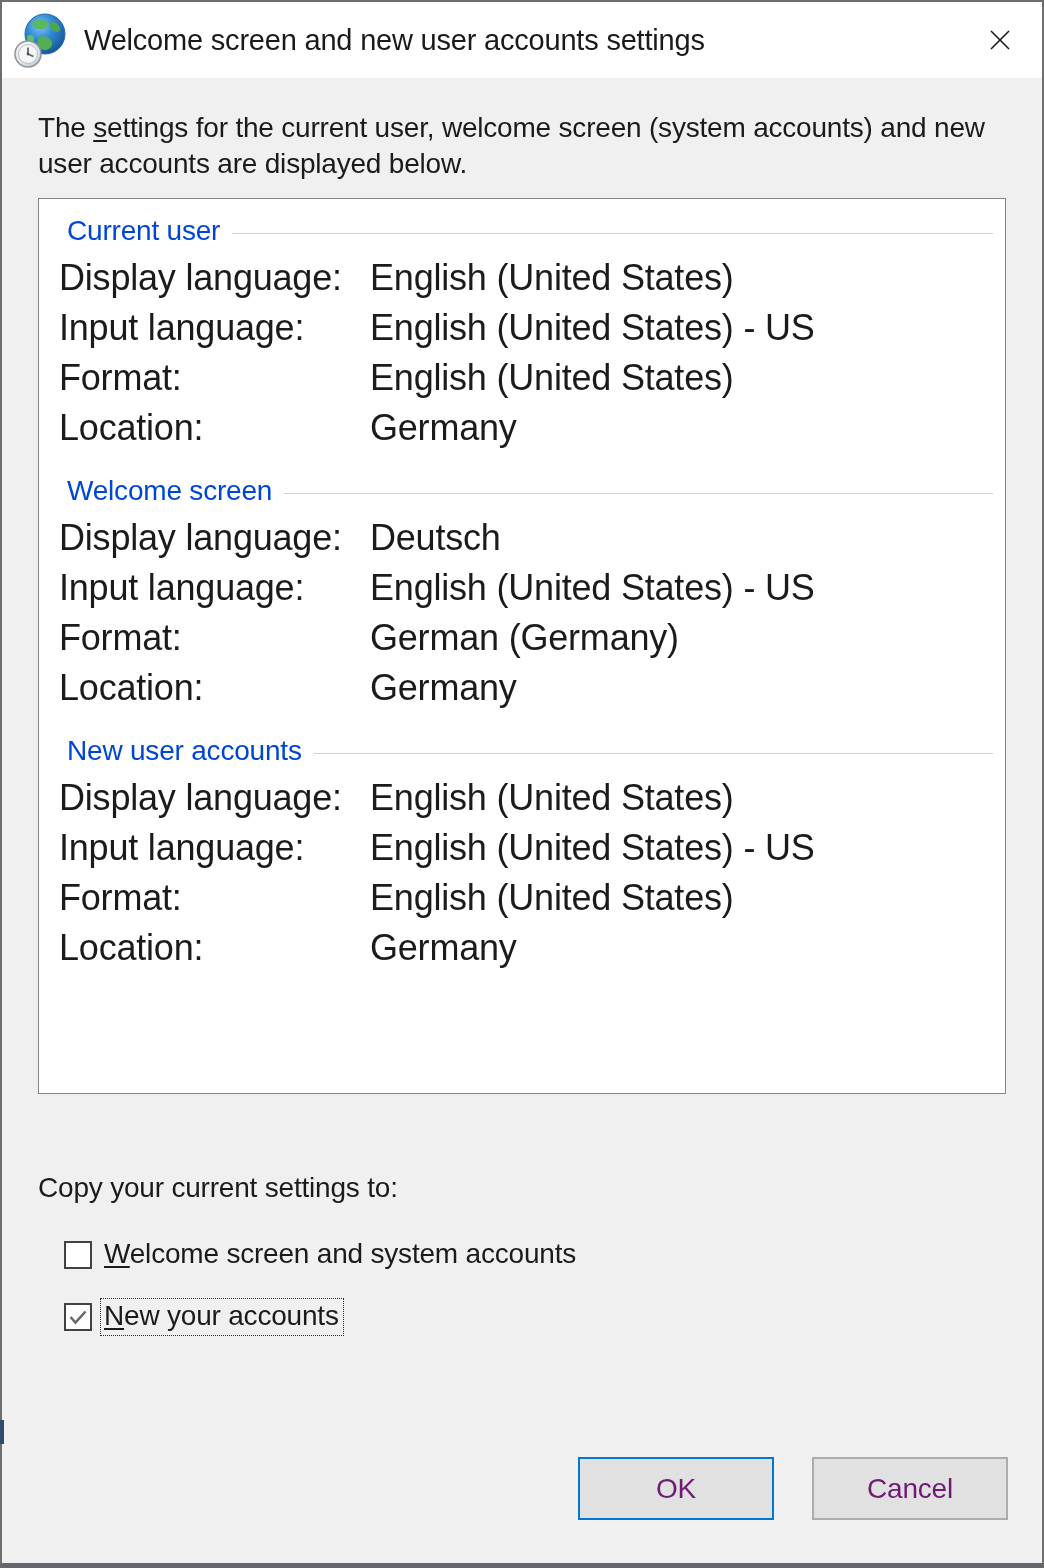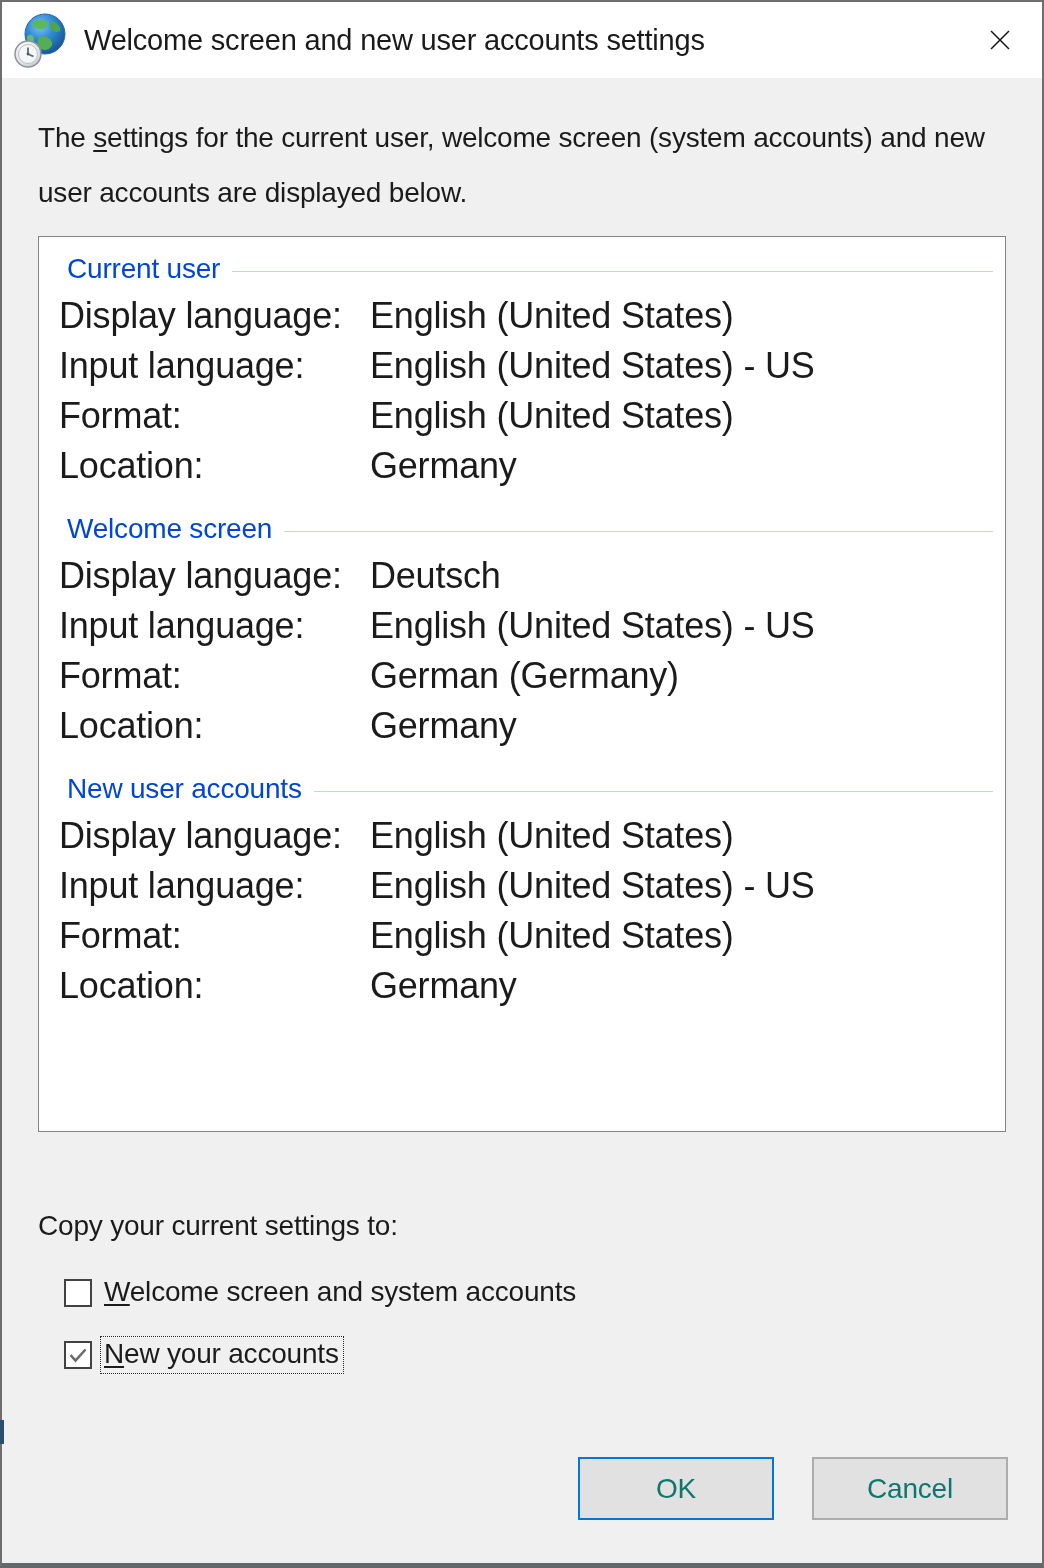--- a/index.html
+++ b/index.html
@@ -48,21 +48,21 @@
     align-items: center;
     justify-content: center;
     cursor: default;
   }
 
   
   .content { padding: 0 36px; }
   .instruction {
     margin-top: 32px;
     font-size: 28px;
-    line-height: 55px;
+    line-height: 36px;
     letter-spacing: -0.2px;
     max-width: 960px;
   }
   .mnemonic { text-decoration: underline; text-underline-offset: 3px; }
 
   .panel {
     margin-top: 16px;
     height: 896px;
     background: #ffffff;
     border: 1px solid #82868b;
@@ -139,21 +139,21 @@
     display: flex;
     gap: 38px;
   }
   .btn {
     width: 196px;
     height: 63px;
     background: #e1e1e1;
     border: 2px solid #acacac;
     font-family: "Liberation Sans", "DejaVu Sans", sans-serif;
     font-size: 28px;
-    color: #0f766e;
+    color: #701a75;
     letter-spacing: -0.2px;
   }
   .btn.default { border-color: #0078d7; }
 
   .edge-notch {
     position: absolute;
     left: -2px;
     top: 1418px;
     width: 4px;
     height: 24px;

